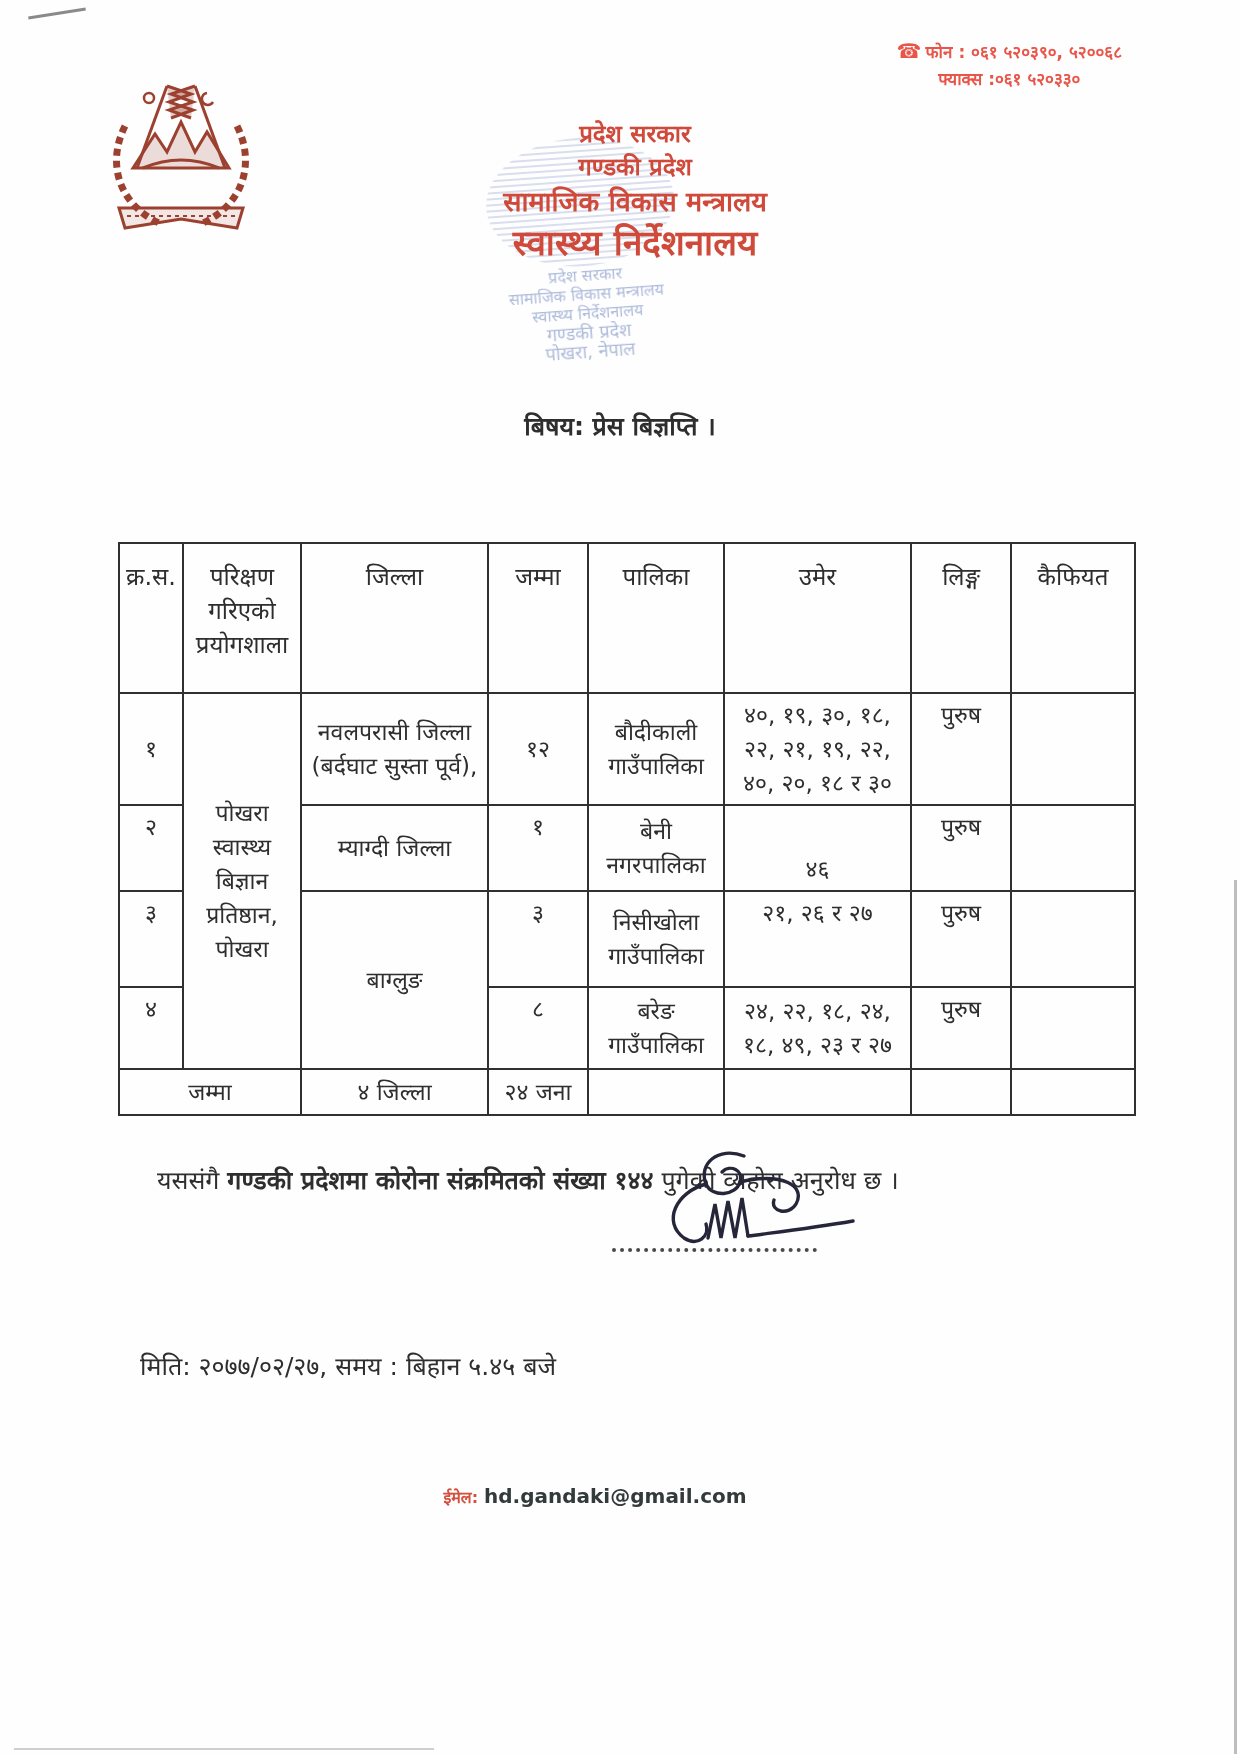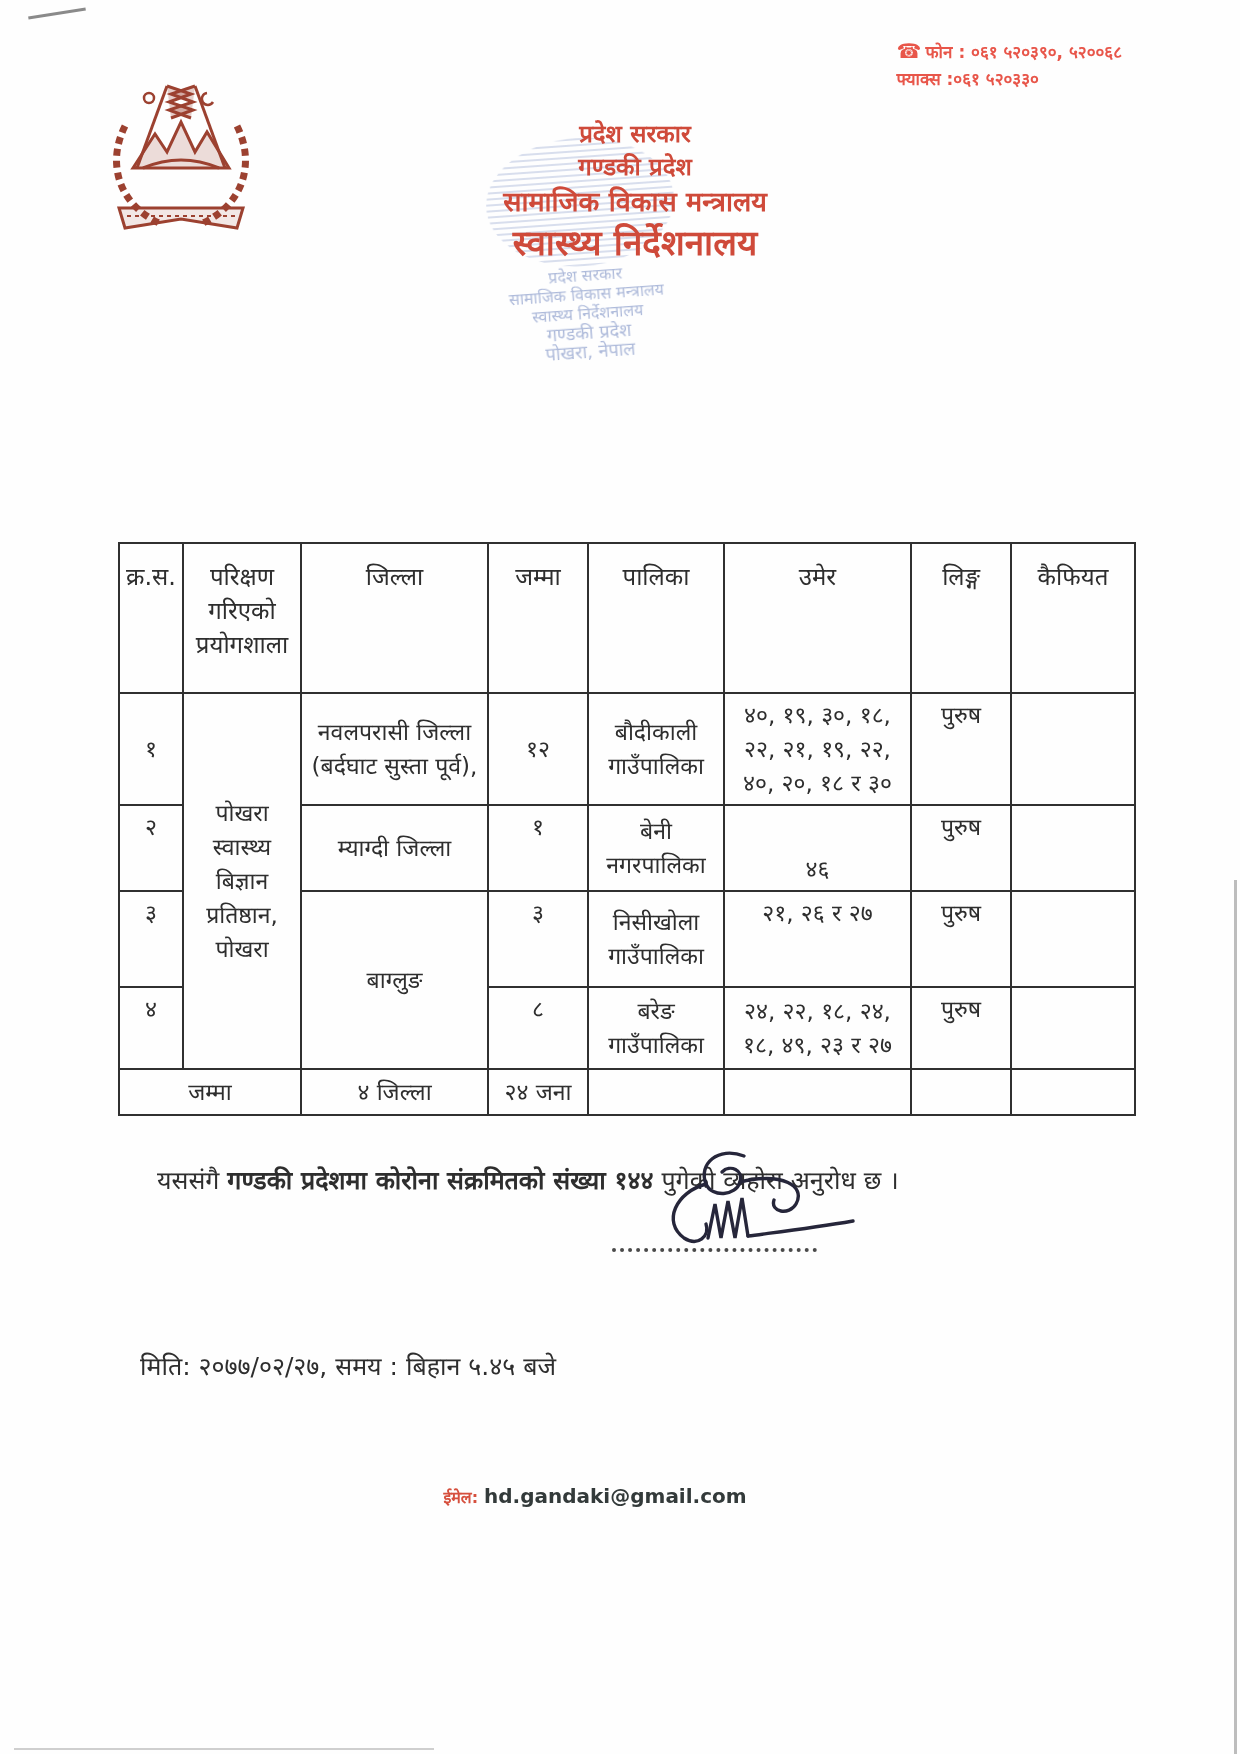--- a/index.html
+++ b/index.html
@@ -11,21 +11,21 @@
     color:#2e2e2e;
   }
   
   .artifact { position:absolute; background:#aaa; }
   .art-corner { left:28px; top:12px; width:58px; height:3px; transform:rotate(-9deg); background:#8a8a8a; }
   .art-right  { right:3px; top:880px; width:3px; height:874px; background:#bdbdbd; }
   .art-bottom { left:14px; bottom:4px; width:420px; height:2px; background:#cfcfcf; }
 
   
   .contact {
-    position:absolute; top:38px; right:118px; text-align:left;
+    position:absolute; top:38px; right:118px; text-align:center;
     color:#e8564a; font-weight:bold; font-size:17px; line-height:27px;
   }
   .phone-glyph { font-size:20px; margin-right:4px; }
 
   
   .emblem { position:absolute; left:103px; top:70px; width:156px; height:168px; }
 
   
   .stamp {
     position:absolute; left:428px; top:138px; width:312px; height:242px;
@@ -135,20 +135,21 @@
   </div>
 
   <div class="letterhead">
     <div class="lh1">प्रदेश सरकार</div>
     <div class="lh2">गण्डकी प्रदेश</div>
     <div class="lh3">सामाजिक विकास मन्त्रालय</div>
     <div class="lh4">स्वास्थ्य निर्देशनालय</div>
   </div>
 
 
+  <div class="subject">बिषय: प्रेस बिज्ञप्ति ।</div>
 
 
   <table class="cases">
     <colgroup>
       <col style="width:64px">
         <col style="width:118px">
         <col style="width:187px">
         <col style="width:100px">
       <col style="width:136px">
         <col style="width:187px">

